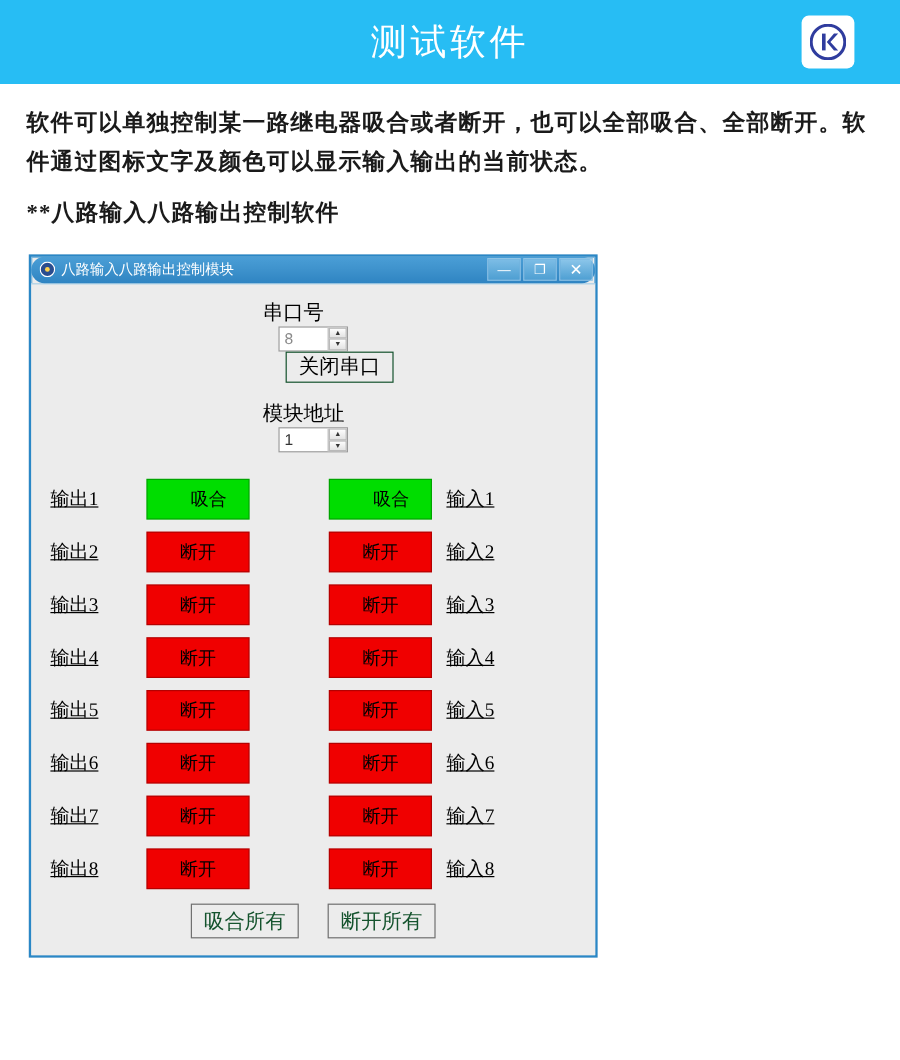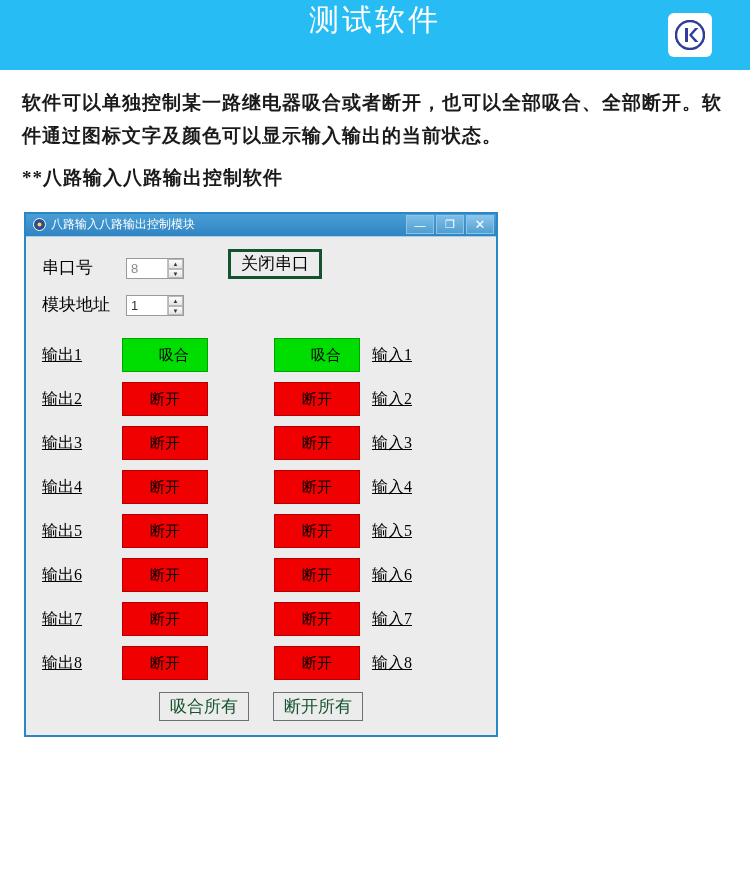--- a/index.html
+++ b/index.html
@@ -14,20 +14,21 @@
     overflow: hidden;
   }
 
   
   .banner {
     position: relative;
     width: 750px;
     height: 70px;
     background: #27bdf4;
     display: flex;
+    align-items: center;
     justify-content: center;
   }
   .banner-title {
     color: #ffffff;
     font-size: 30px;
     font-family: "Liberation Serif", serif;
     letter-spacing: 3px;
   }
   .banner-logo {
     position: absolute;
@@ -65,20 +66,21 @@
     background: #ececec;
     box-shadow: 0 0 0 1px #7fb8dd inset;
   }
   .titlebar {
     height: 22px;
     background: linear-gradient(to bottom, #4a9ed6 0%, #3f93cd 45%, #2f84c2 100%);
     display: flex;
     align-items: center;
     padding: 0 2px 0 6px;
     position: relative;
+    border-radius: 11px;
   }
   .titlebar-icon {
     width: 14px;
     height: 14px;
     margin-right: 5px;
     display: flex;
     align-items: center;
     justify-content: center;
   }
   .titlebar-text {
@@ -113,22 +115,23 @@
 
   .client {
     background: #ececec;
     padding: 12px 16px 8px 16px;
     border-top: 1px solid #a8cfe6;
   }
 
   
   .cfg-row {
     display: flex;
-    align-items: flex-end;
+    align-items: center;
     margin-bottom: 14px;
+    flex-direction: column;
   }
   .cfg-label {
     font-size: 17px;
     color: #000000;
     font-family: "Liberation Serif", serif;
     margin-right: 10px;
     width: 74px;
   }
   .spin {
     display: flex;
@@ -163,21 +166,21 @@
     justify-content: center;
     background: linear-gradient(to bottom, #fdfdfd, #e3e3e3);
     border: 1px solid #b9b9b9;
     box-sizing: border-box;
     font-size: 6px;
     line-height: 1;
     color: #333;
   }
   .btn-close-serial {
     margin-left: 44px;
-    border: 3px solid #14532d;
+    border: 1px solid #14532d;
     background: #ececec;
     padding: 3px 10px;
     font-size: 17px;
     font-family: "Liberation Serif", serif;
     color: #000;
     line-height: 1.1;
   }
 
   
   .chan-row {

